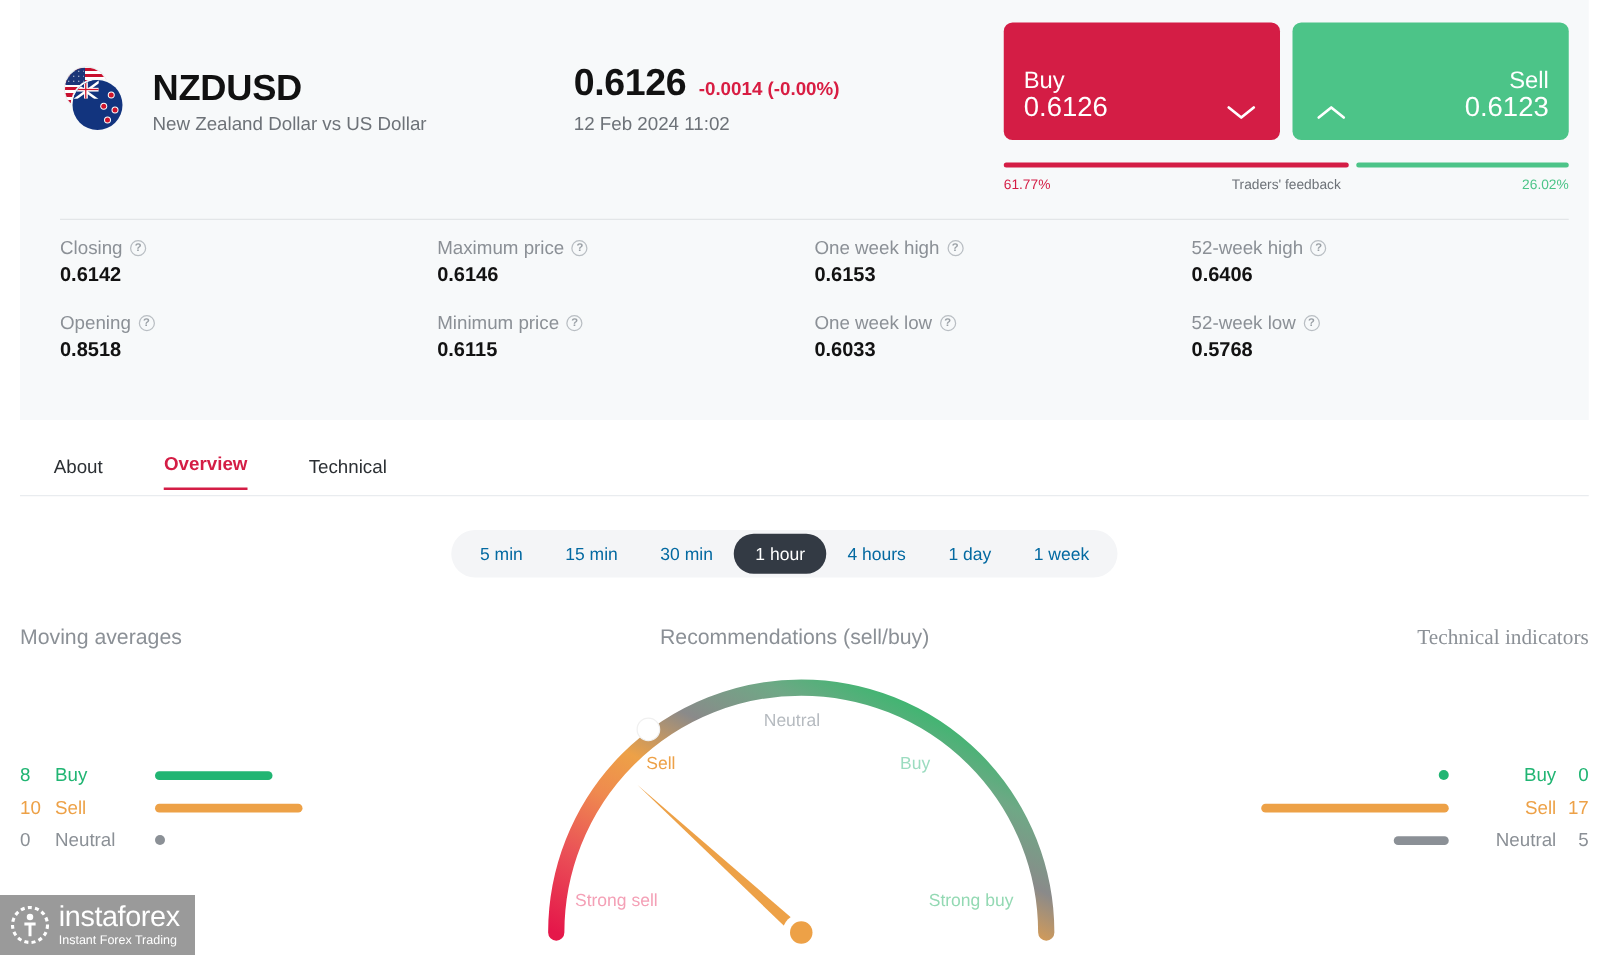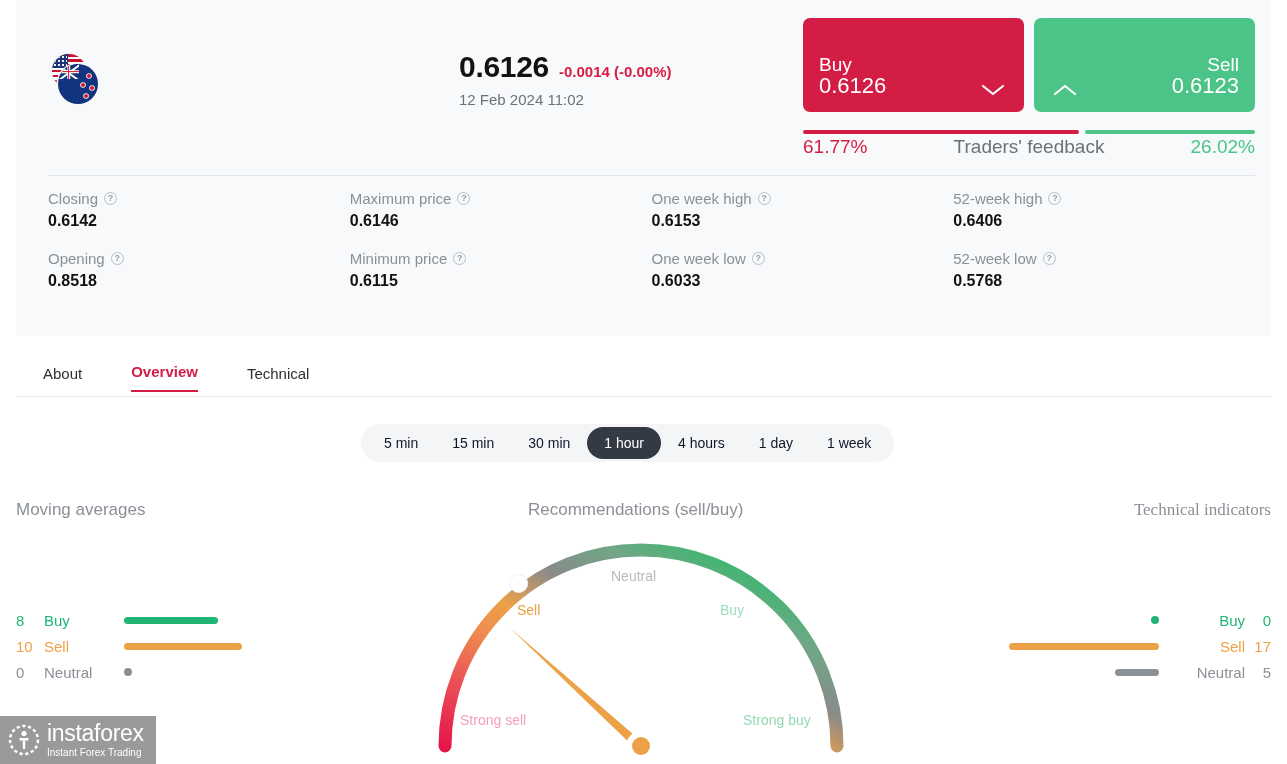--- a/index.html
+++ b/index.html
@@ -115,21 +115,21 @@
   .chev { position:absolute; bottom:14px; width:26px; height:16px; }
   .btn-buy .chev { right:18px; }
   .btn-sell .chev { left:18px; }
 
   .feedback { position:absolute; top:112px; left:0; width:452px; }
   .fb-bar { display:flex; gap:6px; height:4px; }
   .fb-left { background:#d41d45; border-radius:2px; }
   .fb-right { background:#4cc488; border-radius:2px; }
   .fb-labels {
     display:flex; justify-content:space-between; align-items:center;
-    margin-top:2px; font-size:19px;
+    margin-top:8px; font-size:11px;
   }
   .fb-pct-l { color:#d41d45; }
   .fb-title { color:#6d7278; }
   .fb-pct-r { color:#4cc488; }
 
   .divider {
     position:absolute; left:32px; top:175px; width:1207px; height:1px;
     background:#e3e6e8;
   }
 
@@ -169,21 +169,21 @@
     background:#e9ecef;
   }
 
   
   .tf-wrap {
     position:absolute; left:361px; top:424px;
     height:38px; background:#f4f5f7; border-radius:19px;
     display:flex; align-items:center; padding:0 6px;
   }
   .tf {
-    font-size:14px; color:#0f172a; padding:8px 17px; border-radius:16px;
+    font-size:14px; color:#0369a1; padding:8px 17px; border-radius:16px;
     cursor:pointer; background:none; border:none; white-space:nowrap;
     font-family:"Liberation Sans", sans-serif;
   }
   .tf.active { background:#333a44; color:#fff; }
 
   
   .panel-title { position:absolute; font-size:17px; color:#8b9096; }
   #ma-title { left:16px; top:500px; }
   #rec-title { left:528px; top:500px; }
   #ti-title { right:16px; top:500px;font-family:Liberation Serif, serif; }
@@ -243,20 +243,24 @@
             <div class="uj-cross-v"></div>
             <div class="uj-cross-h"></div>
           </div>
           <span class="star s1"></span>
           <span class="star s2"></span>
           <span class="star s3"></span>
           <span class="star s4"></span>
         </div>
       </div>
 
+      <div class="sym-block">
+        <div class="sym-name">NZDUSD</div>
+        <div class="sym-desc">New Zealand Dollar vs US Dollar</div>
+      </div>
 
       <div class="price-block">
         <div class="price-row">
           <span class="price-last">0.6126</span>
           <span class="price-chg">-0.0014 (-0.00%)</span>
         </div>
         <div class="price-time">12 Feb 2024 11:02</div>
       </div>
 
       <div class="trade-box">

